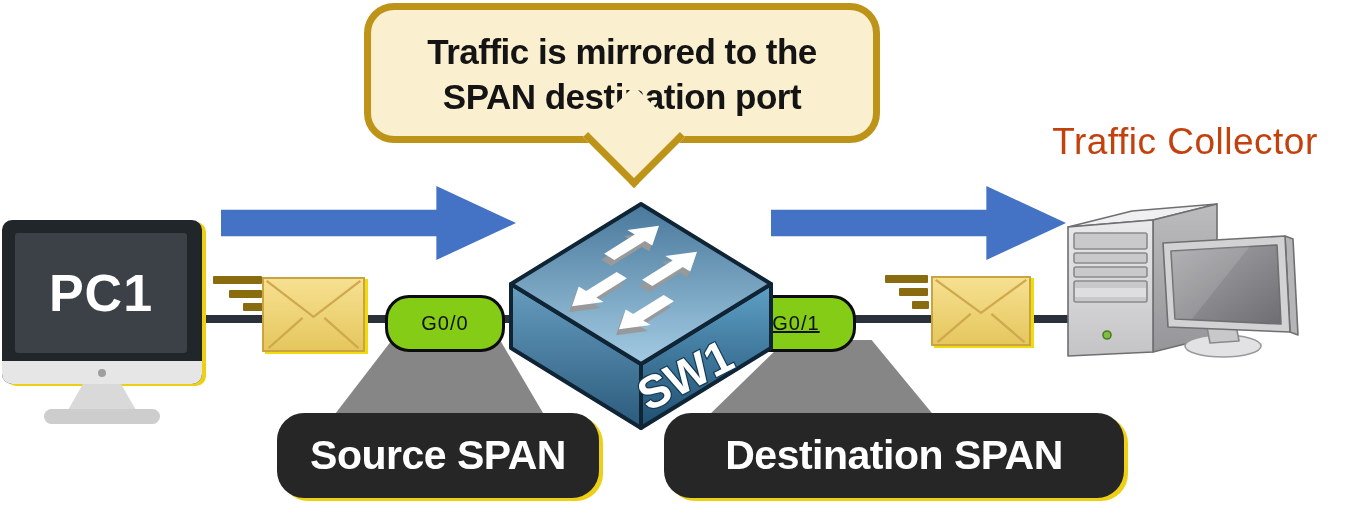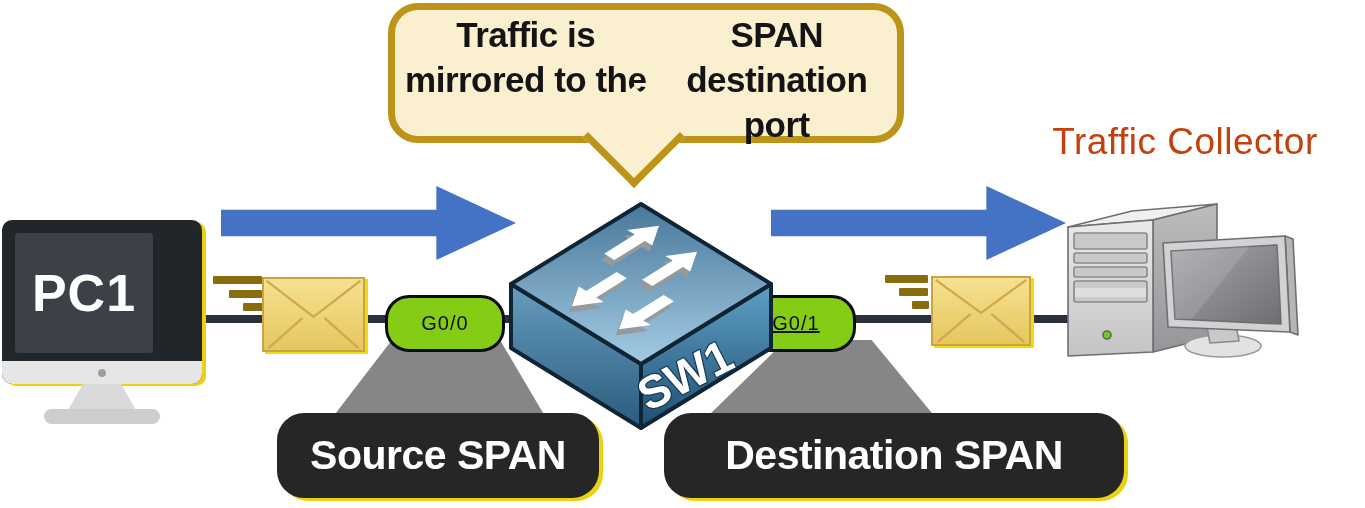--- a/index.html
+++ b/index.html
@@ -4,23 +4,23 @@
 <style>
   html,body { margin:0; padding:0; background:#ffffff; }
   .stage {
     position:relative; width:1365px; height:508px; background:#ffffff;
     font-family:"Liberation Sans", sans-serif; overflow:hidden;
   }
   .stage * { box-sizing:border-box; }
 
   
   .callout {
-    position:absolute; left:388px; top:3px; width:516px; height:140px;
+    position:absolute; left:364px; top:3px; width:516px; height:140px;
     background:#FAF0D0; border:7px solid #BD9418; border-radius:30px;
-    z-index:2; display:flex; justify-content:center;
+    z-index:2; display:flex; flex-direction:column; justify-content:center;
     text-align:center; padding-top:2px;
   }
   .callout-line {
     font-size:35px; font-weight:bold; color:#141414; line-height:45px;
     letter-spacing:-0.5px;
   }
   .callout-tail {
     position:absolute; left:598px; top:101px; width:72px; height:72px;
     background:#FAF0D0; border-right:7px solid #BD9418; border-bottom:7px solid #BD9418;
     transform:rotate(45deg); z-index:3;
@@ -40,21 +40,21 @@
   .link-left  { left:198px; width:322px; }
   .link-right { left:772px; width:302px; }
 
   
   .pc-monitor {
     position:absolute; left:2px; top:220px; width:200px; height:164px;
     background:#21262B; border-radius:10px; overflow:hidden;
     box-shadow:4px 2px 0 #EDD013; z-index:2;
   }
   .pc-screen {
-    position:absolute; left:13px; top:13px; width:138px; height:120px;
+    position:absolute; left:13px; top:13px; width:172px; height:120px;
     background:#3B4147; border-radius:3px;
     display:flex; align-items:center; justify-content:center;
   }
   .pc-label { font-size:52px; font-weight:bold; color:#ffffff; letter-spacing:1px; }
   .pc-chin { position:absolute; left:0; bottom:0; width:100%; height:23px; background:#E6E6E6; }
   .pc-cam {
     position:absolute; left:96px; top:8px; width:8px; height:8px;
     border-radius:50%; background:#9E9E9E;
   }
   .pc-neck {

